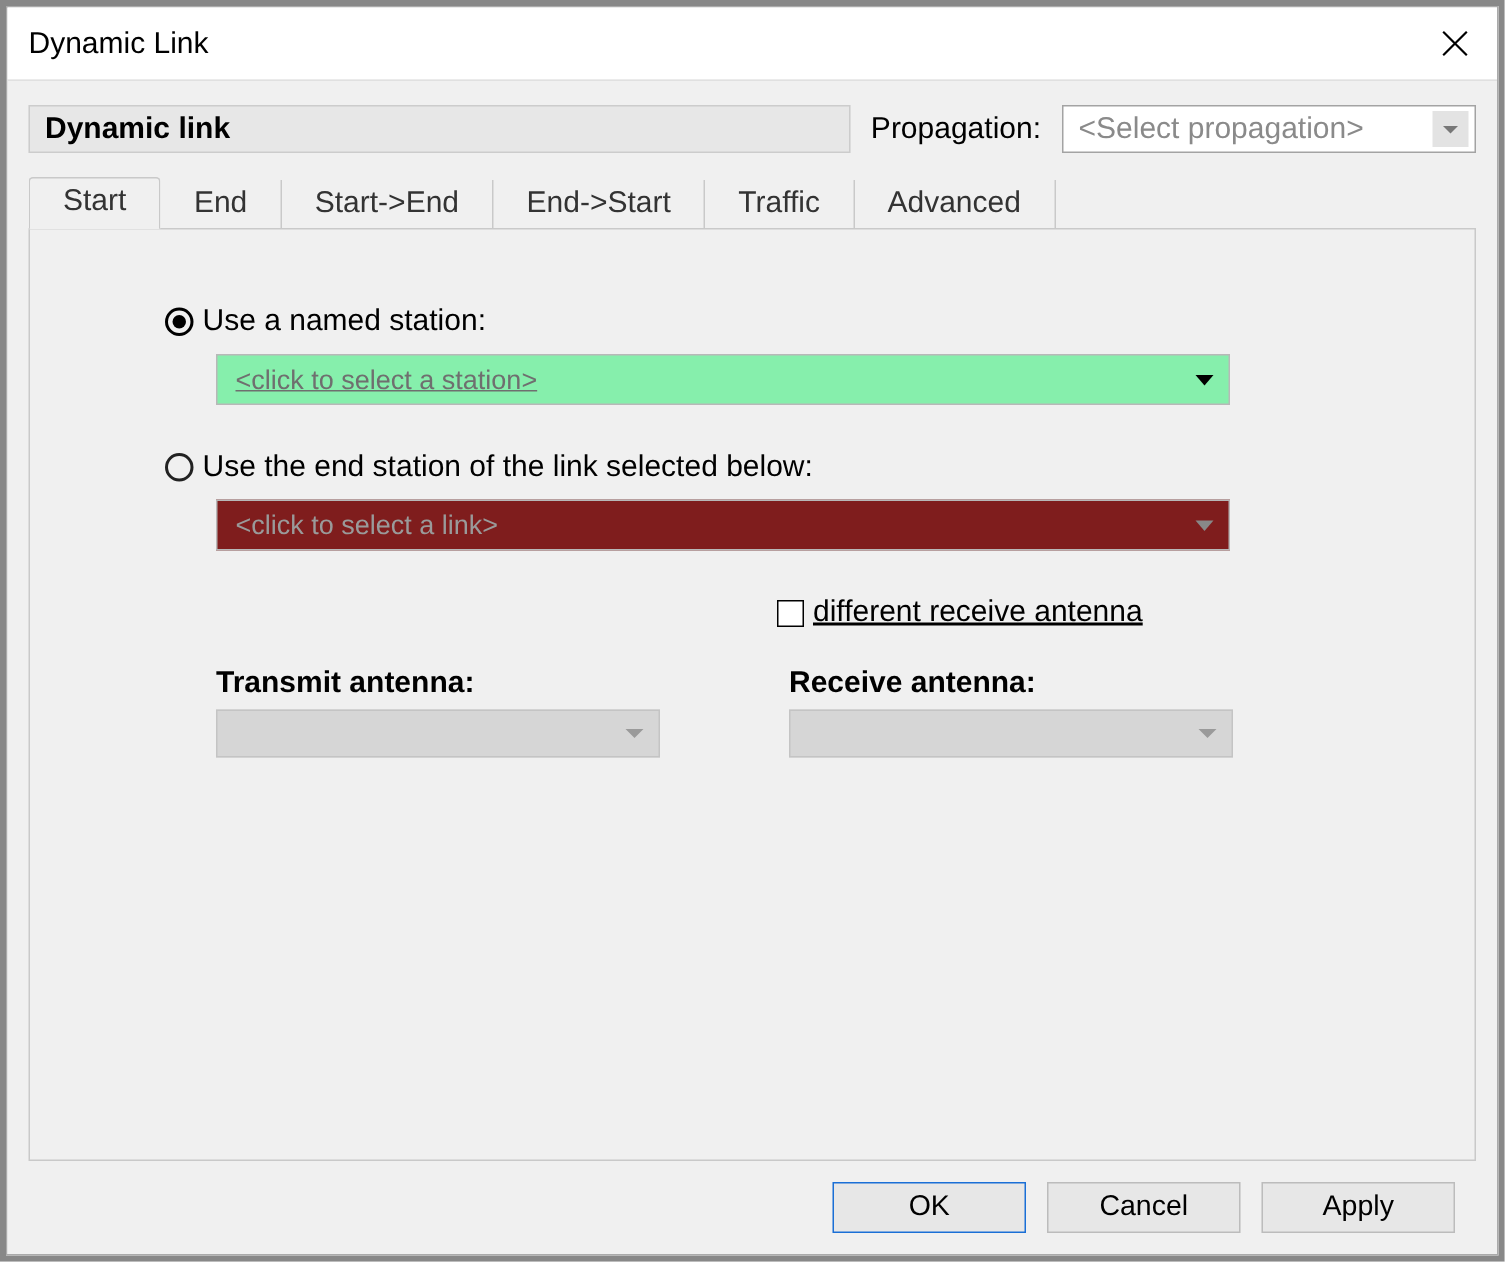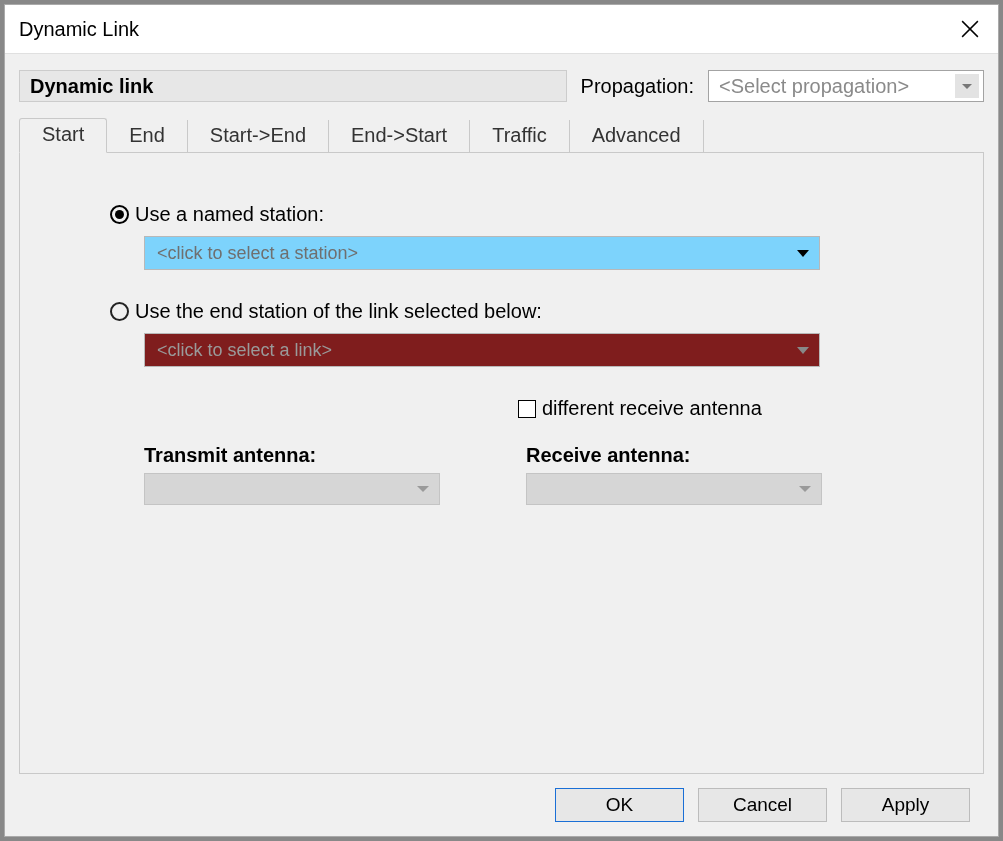--- a/index.html
+++ b/index.html
@@ -159,22 +159,23 @@
     height: 34px;
     border: 1px solid #b8b8b8;
     display: flex;
     align-items: center;
     justify-content: space-between;
     padding: 0 10px 0 12px;
     margin-left: 34px;
     margin-bottom: 30px;
   }
   .combo.enabled {
-    background: #7dd3fc;
+    background: #86efac;
     color: #6f6f6f;
+    text-decoration: underline;
   }
   .combo.disabled {
     background: #7f1d1d;
     color: #9a9a9a;
   }
   .combo .chev-solid {
     width: 0; height: 0;
     border-left: 6px solid transparent;
     border-right: 6px solid transparent;
     border-top: 7px solid #000;
@@ -182,20 +183,21 @@
   .combo.disabled .chev-solid { border-top-color: #888; }
   
   .check-row {
     display: flex;
     align-items: center;
     gap: 6px;
     font-size: 20px;
     margin-left: 408px;
     margin-top: 30px;
     margin-bottom: 24px;
+    text-decoration: underline;
   }
   .checkbox {
     width: 18px;
     height: 18px;
     border: 1.5px solid #000;
     background: #fff;
   }
   
   .antenna-row {
     display: flex;

